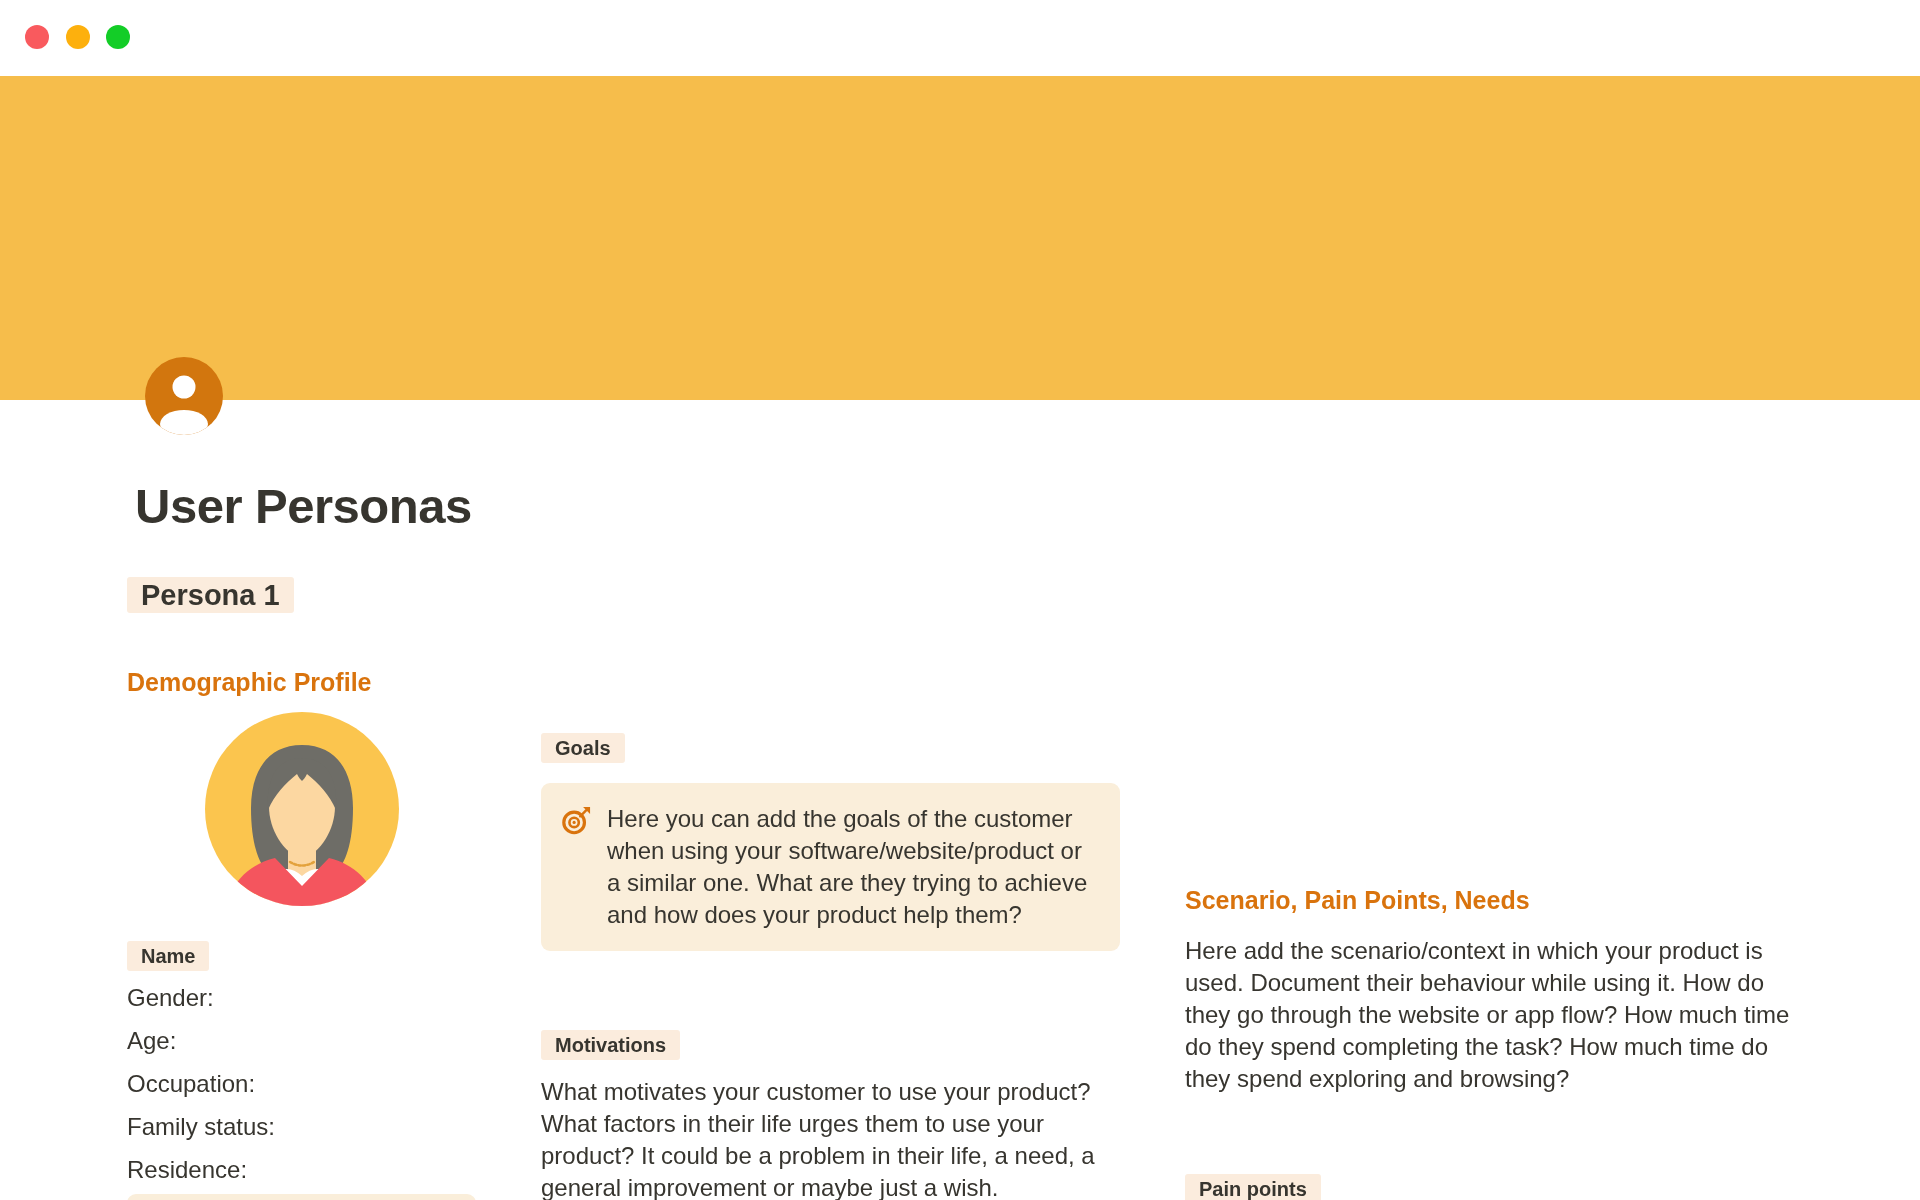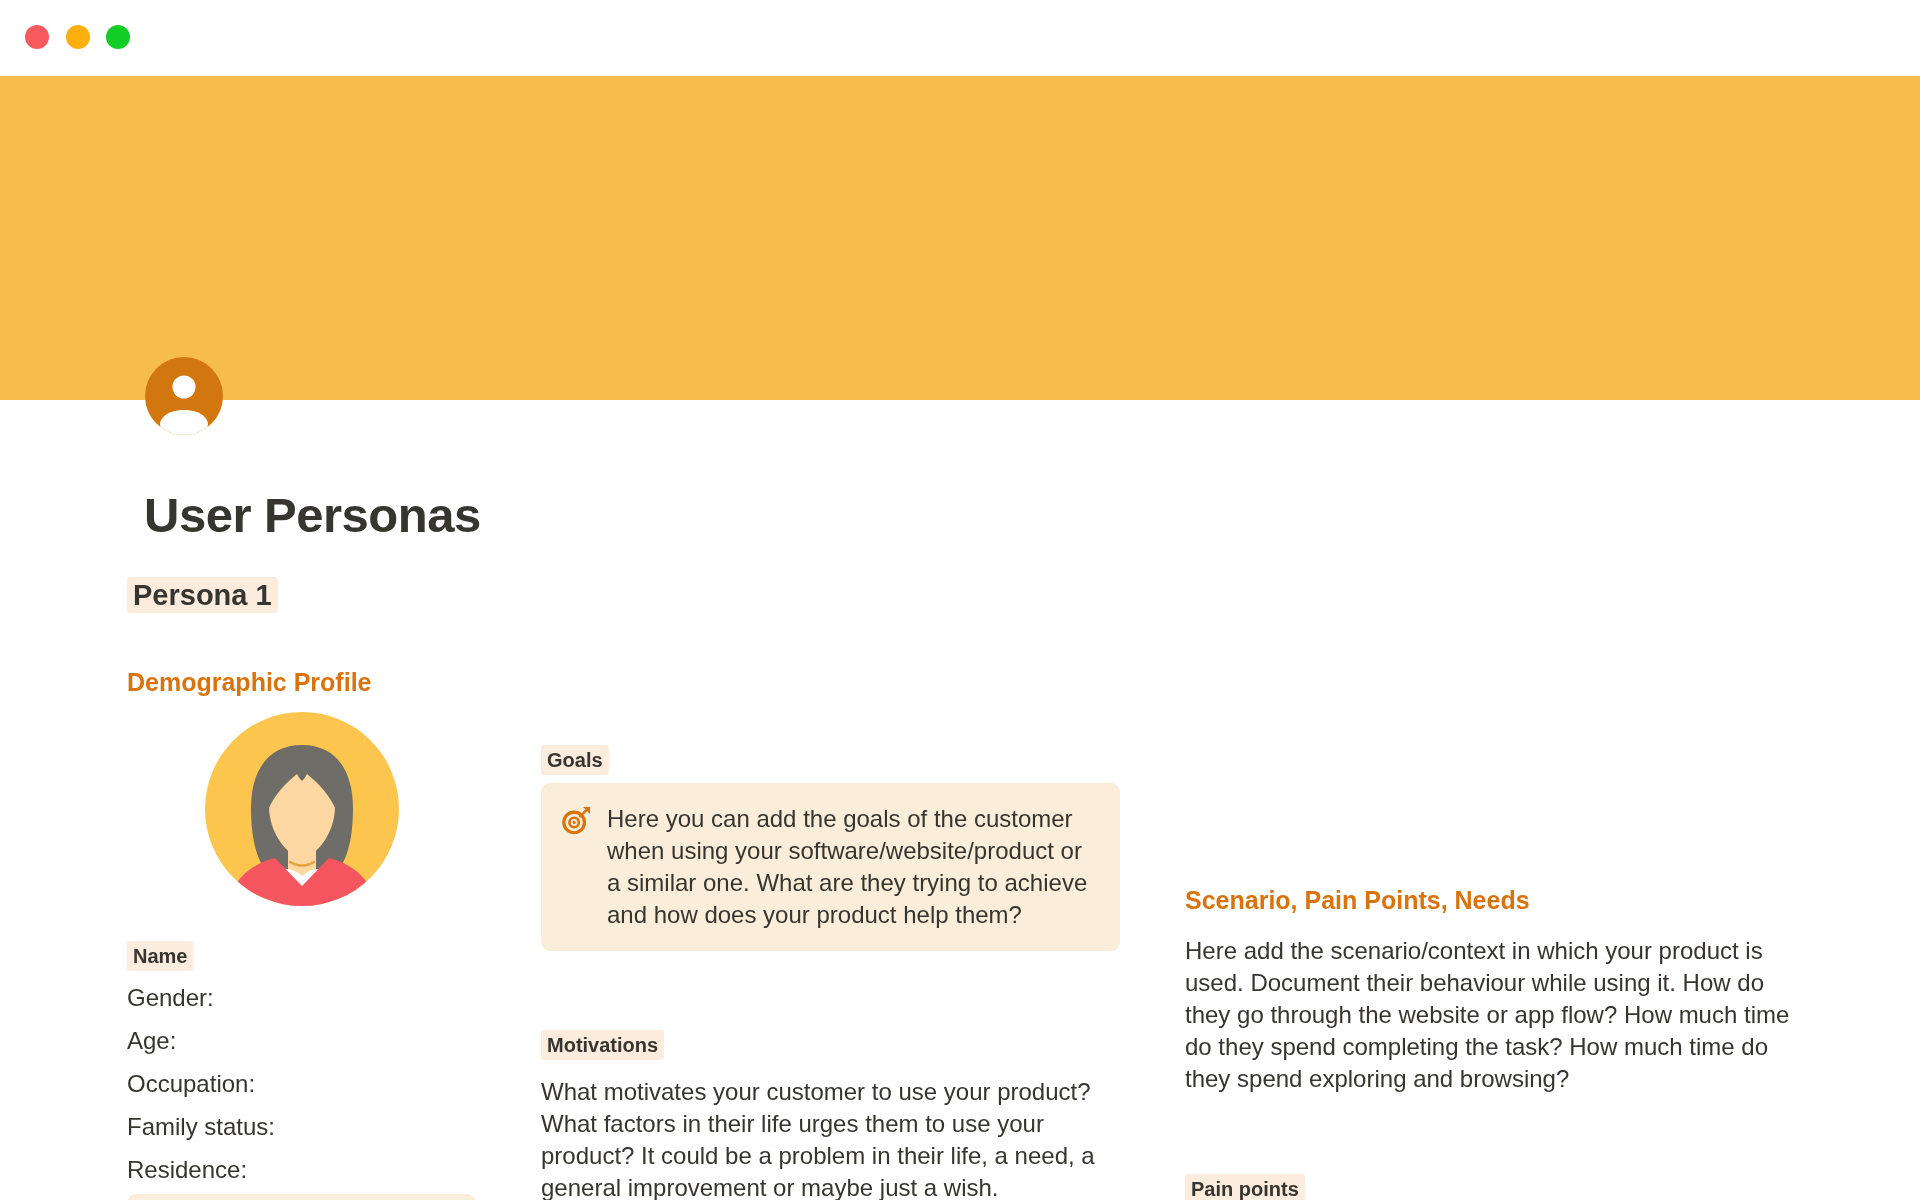--- a/index.html
+++ b/index.html
@@ -34,34 +34,34 @@
     background: #f6bd4b;
   }
   .page-icon {
     position: absolute; top: 357px; left: 145px;
     width: 78px; height: 78px;
   }
 
   
   .page-title {
     position: absolute; top: 470px; left: 127px;
-    margin: 17px;
+    margin: 8px;
     font-size: 49px; line-height: 56px; font-weight: 700;
     letter-spacing: -0.5px;
     color: #37352f;
   }
   .persona-heading {
     position: absolute; top: 577px; left: 127px;
     margin: 0;
     font-size: 29px; line-height: 36px; font-weight: 700;
     color: #37352f;
   }
   .hl {
     background: #fbecdd;
-    padding: 2px 6px;
+    padding: 2px 14px;
     border-radius: 3px;
   }
   .columns {
     position: absolute; top: 666px; left: 127px;
     width: 1666px;
     display: flex;
     gap: 65px;
     align-items: flex-end;
   }
   .col { min-width: 0; }
@@ -98,21 +98,21 @@
   .callout-strip {
     margin-top: 8px;
     width: 100%; height: 10px;
     background: #faeeda;
     border-radius: 9px 9px 0 0;
   }
 
   
   .col2 .label-line, .col3 .label-line { margin-top: 12px; }
   .callout {
-    margin-top: 8px;
+    margin-top: 20px;
     background: #faeeda;
     border-radius: 9px;
     padding: 20px;
     display: flex;
     gap: 16px;
     align-items: flex-start;
   }
   .callout .icon {
     flex: none;
     width: 30px; height: 30px;

